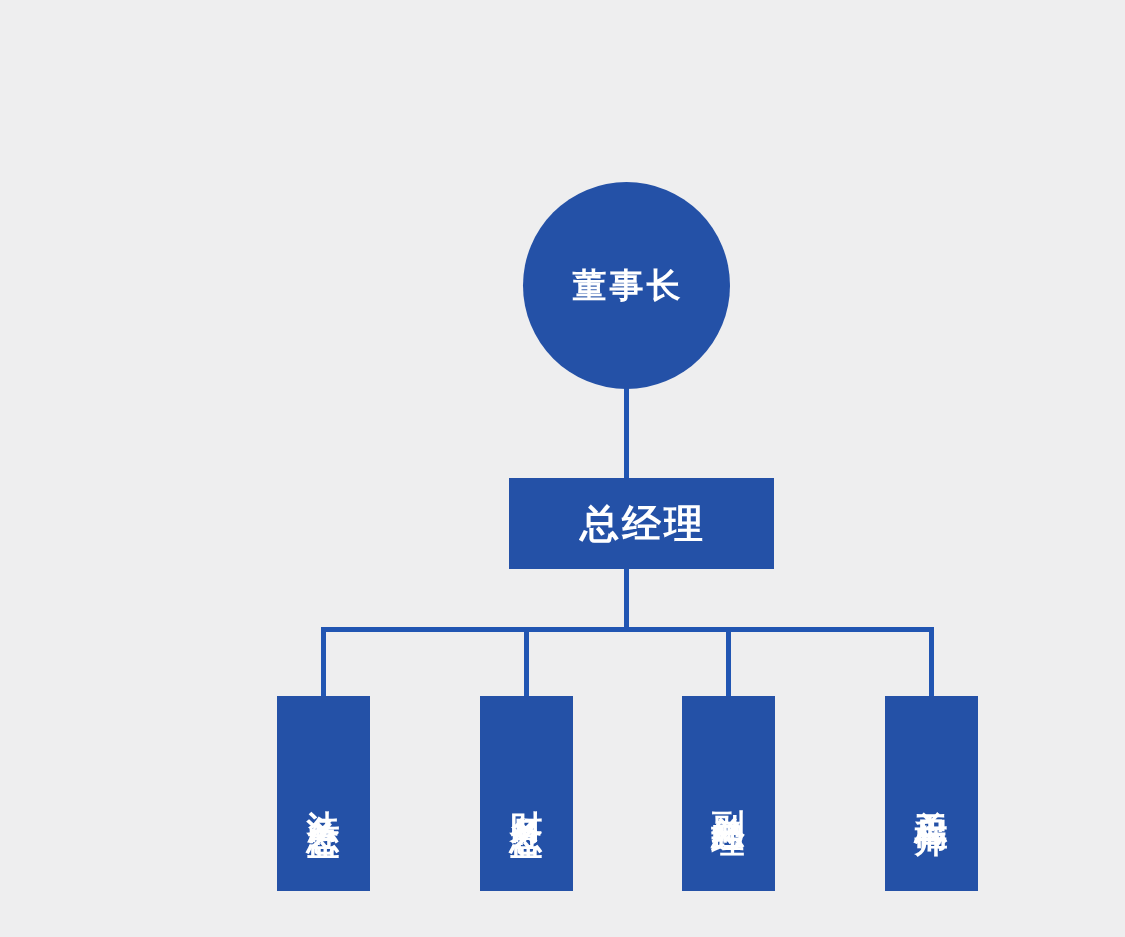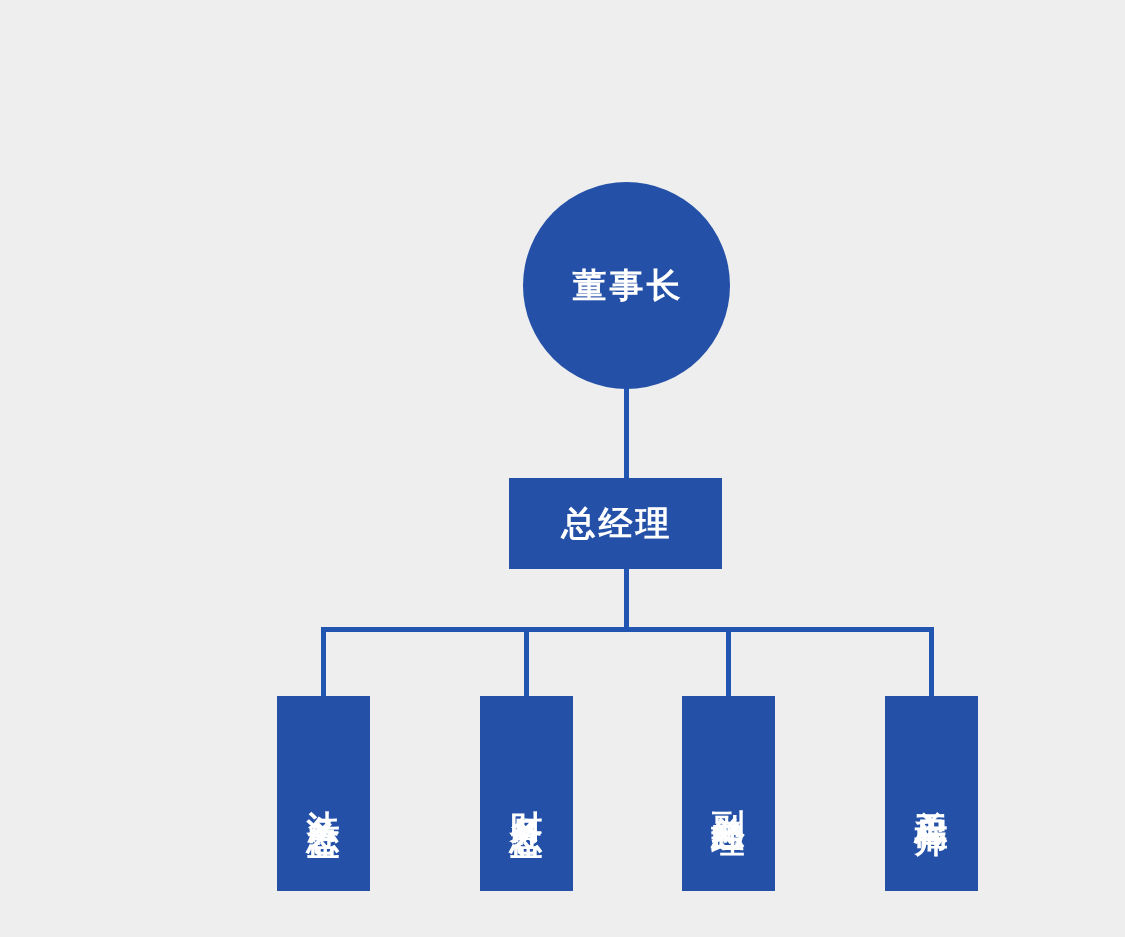--- a/index.html
+++ b/index.html
@@ -33,22 +33,22 @@
   .node-circle {
     left: 459px; top: 118px;
     width: 207px; height: 207px;
     border-radius: 50%;
     font-size: 34px;
     letter-spacing: 3px;
     text-indent: 3px; 
   }
   .node-rect {
     left: 445px; top: 414px;
-    width: 213px; height: 91px;
-    font-size: 34px;
+    width: 265px; height: 91px;
+    font-size: 39px;
     letter-spacing: 3px;
     text-indent: 3px;
   }
   .node-vrect {
     top: 632px;
     width: 93px; height: 195px;
     font-size: 33px;
   }
   .node-vrect .vlabel {
     writing-mode: vertical-rl;

